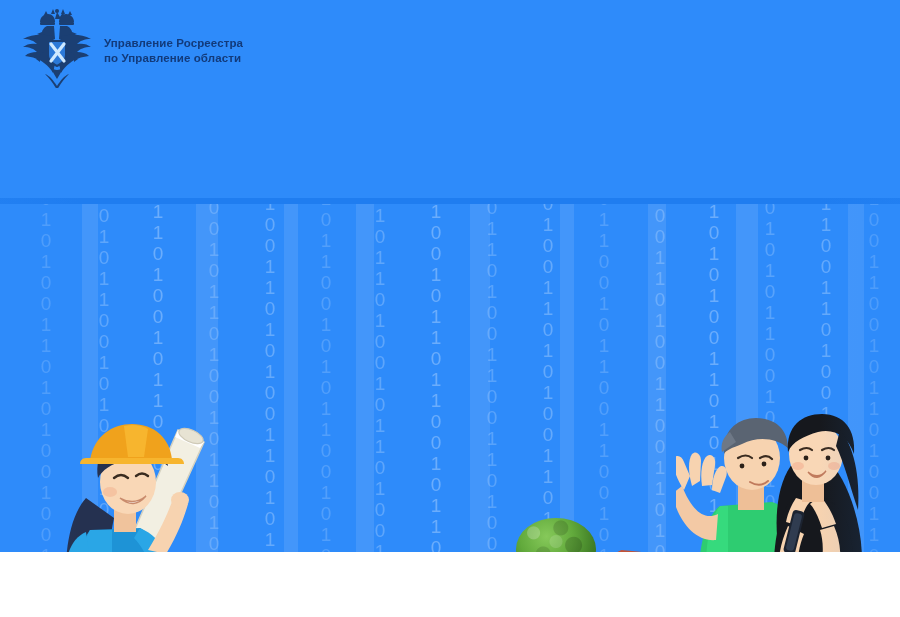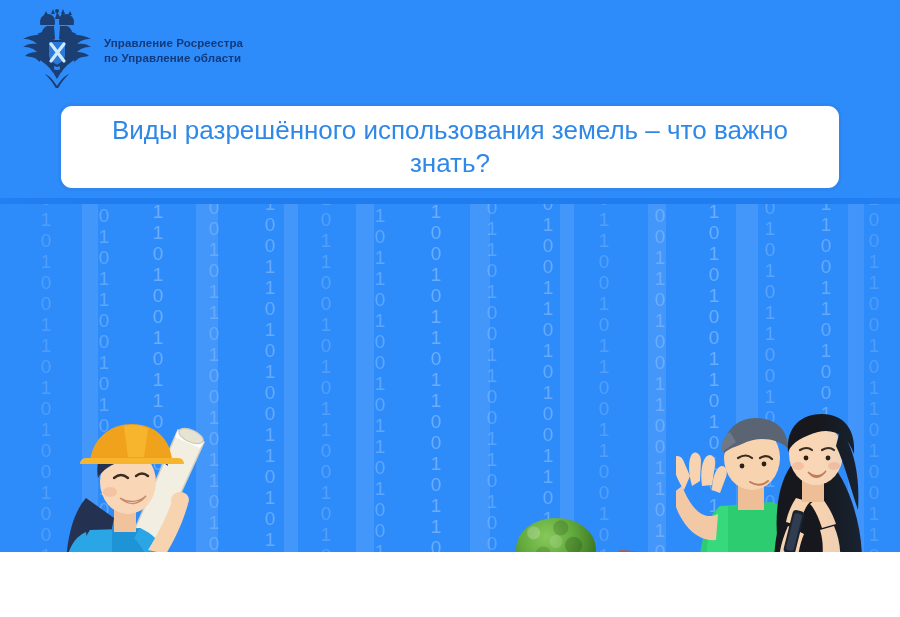--- a/index.html
+++ b/index.html
@@ -277,23 +277,20 @@
         <path d="M37 36 l13 17 M50 36 l-13 17" stroke="#cfe9ff" stroke-width="3.2" stroke-linecap="round"></path>
       </svg>
     </div>
 
     <div class="org-text">
       <span class="org-line">Управление Росреестра</span>
       <span class="org-line">по Управление области</span>
     </div>
   </div>
 
-  <div class="title-card">
-    <div class="title-text">Виды разрешённого использования земель – что важно знать?</div>
-  </div>
 
   <div class="scene">
     <div class="scene-topline"></div>
     <div id="light-bands">
         <div class="band" style="left: 82px; width: 16px;"></div>
         <div class="band" style="left: 196px; width: 22px;"></div>
         <div class="band" style="left: 284px; width: 14px;"></div>
         <div class="band" style="left: 356px; width: 18px;"></div>
         <div class="band" style="left: 470px; width: 20px;"></div>
         <div class="band" style="left: 560px; width: 14px;"></div>

